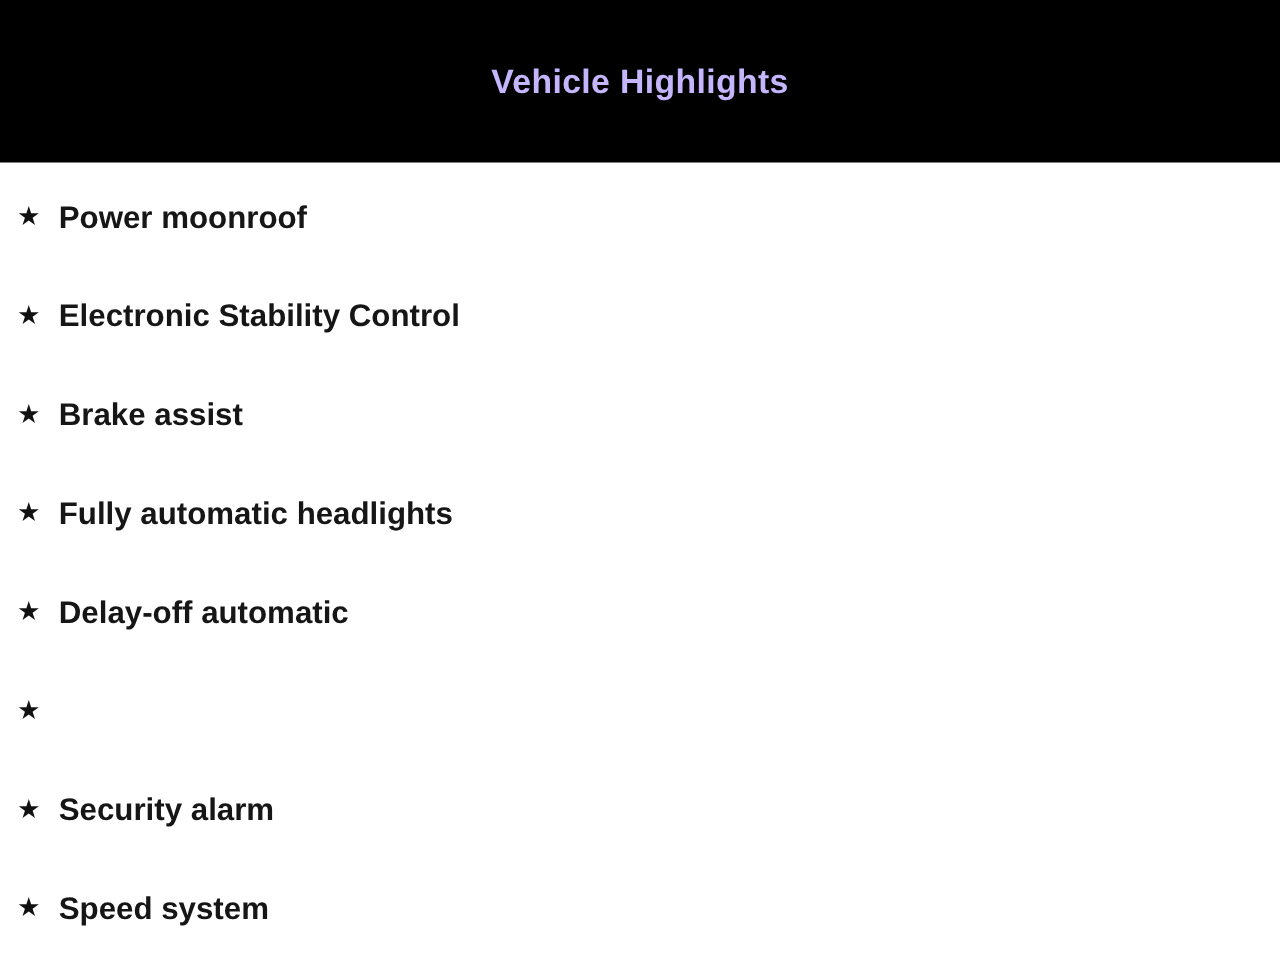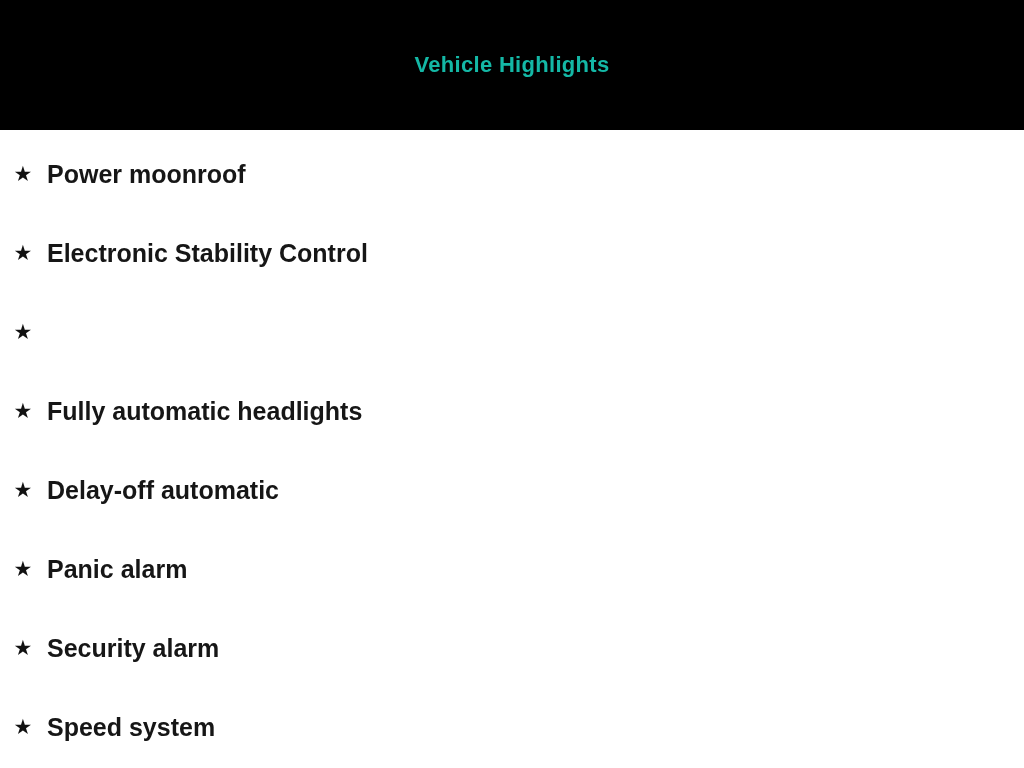--- a/index.html
+++ b/index.html
@@ -18,22 +18,22 @@
   }
   .header {
     width: 100%;
     height: 130px;
     background: #000000;
     display: flex;
     align-items: center;
     justify-content: center;
   }
   .header-title {
-    color: #14b8a6;
-    font-size: 22px;
+    color: #c4b5fd;
+    font-size: 27px;
     font-weight: bold;
     letter-spacing: 0.3px;
   }
   .highlight-list {
     list-style: none;
     margin: 0;
     padding: 4px 0 0 12px;
   }
   .highlight-item {
     display: flex;
@@ -69,32 +69,32 @@
     <li class="highlight-item">
       <span class="star">★</span>
       <span class="label">Power moonroof</span>
     </li>
     <li class="highlight-item">
       <span class="star">★</span>
       <span class="label">Electronic Stability Control</span>
     </li>
     <li class="highlight-item">
       <span class="star">★</span>
+      <span class="label">Brake assist</span>
     </li>
     <li class="highlight-item">
       <span class="star">★</span>
       <span class="label">Fully automatic headlights</span>
     </li>
     <li class="highlight-item">
       <span class="star">★</span>
       <span class="label">Delay-off automatic</span>
     </li>
     <li class="highlight-item">
       <span class="star">★</span>
-      <span class="label">Panic alarm</span>
     </li>
     <li class="highlight-item">
       <span class="star">★</span>
       <span class="label">Security alarm</span>
     </li>
     <li class="highlight-item">
       <span class="star">★</span>
       <span class="label">Speed system</span>
     </li>
   </ul>

